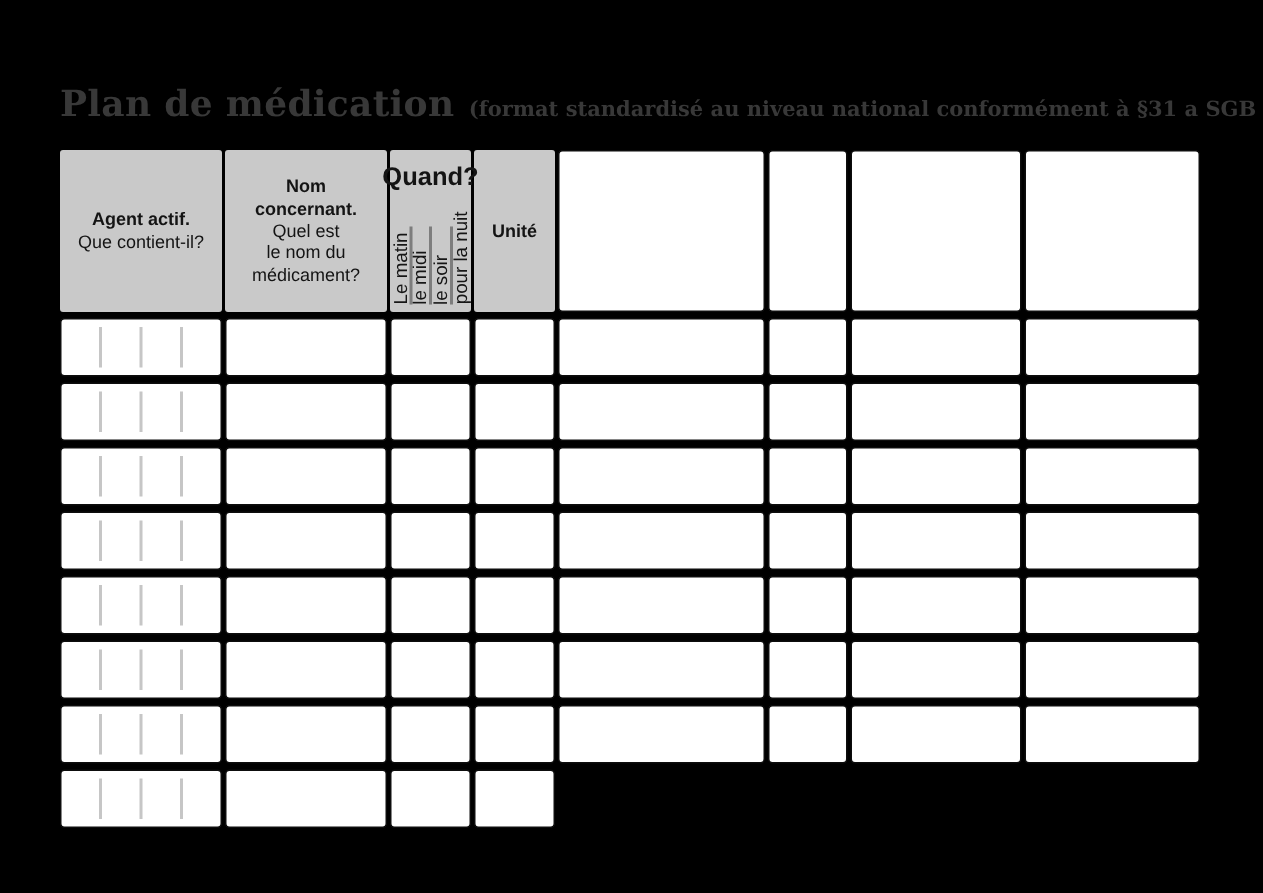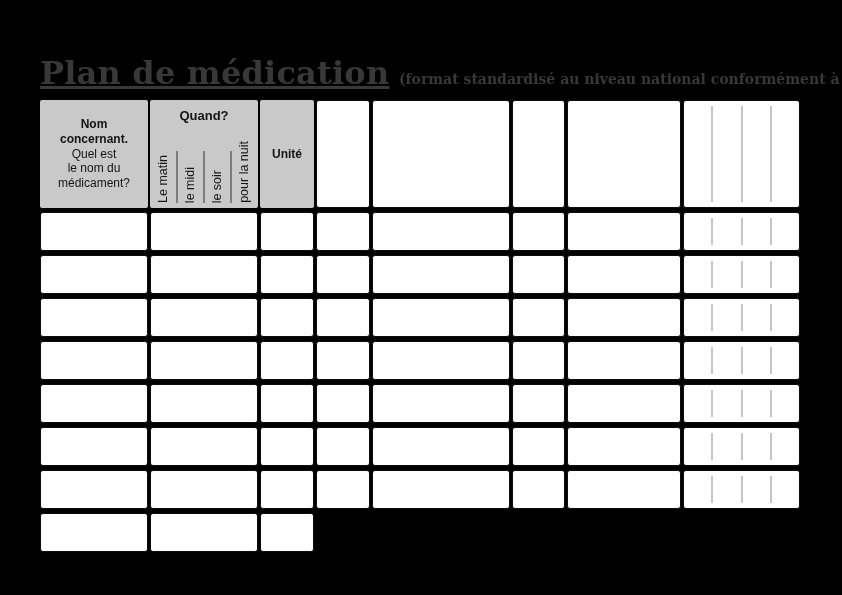--- a/index.html
+++ b/index.html
@@ -13,21 +13,21 @@
 
   
   .title-block {
     position: absolute;
     left: 40px; top: 54px;
     color: #383838;
     font-family: "DejaVu Serif", serif;
     font-weight: bold;
     white-space: nowrap;
   }
-  .title-main { font-size: 32px; letter-spacing: 0.2px; text-decoration: underline; }
+  .title-main { font-size: 24px; letter-spacing: 0.2px; }
   .title-sub  { font-size: 14px; margin-left: 4px; }
 
   
   .med-table {
     position: absolute;
     left: 40px; top: 100px;
     width: 760px;
     display: grid;
     grid-template-columns: 108px 108px 54px 54px 138px 53px 114px 117px;
     grid-template-rows: 108px;
@@ -50,21 +50,21 @@
     color: #141414;
     box-sizing: border-box;
   }
   .hcell .b { font-weight: bold; }
 
   .hcell-quand {
     justify-content: flex-start;
     padding-top: 8px;
     position: relative;
   }
-  .quand-label { font-weight: bold; font-size: 13px; }
+  .quand-label { font-weight: bold; font-size: 17px; }
   .quand-subs {
     position: absolute;
     left: 0; right: 0; top: 26px; bottom: 0;
     display: flex;
   }
   .qhsub {
     flex: 1;
     display: flex;
     align-items: flex-end;
     justify-content: center;
@@ -103,20 +103,24 @@
 </head>
 <body>
 
 <div class="title-block">
   <span class="title-main">Plan de médication</span>
   <span class="title-sub">(format standardisé au niveau national conformément à §31 a SGB V)</span>
 </div>
 
 <div class="med-table">
 
+  <div class="hcell">
+    <div class="b">Agent actif.</div>
+    <div>Que contient-il?</div>
+  </div>
 
   <div class="hcell">
     <div class="b">Nom</div>
     <div class="b">concernant.</div>
     <div>Quel est</div>
     <div>le nom du</div>
     <div>médicament?</div>
   </div>
 
 

